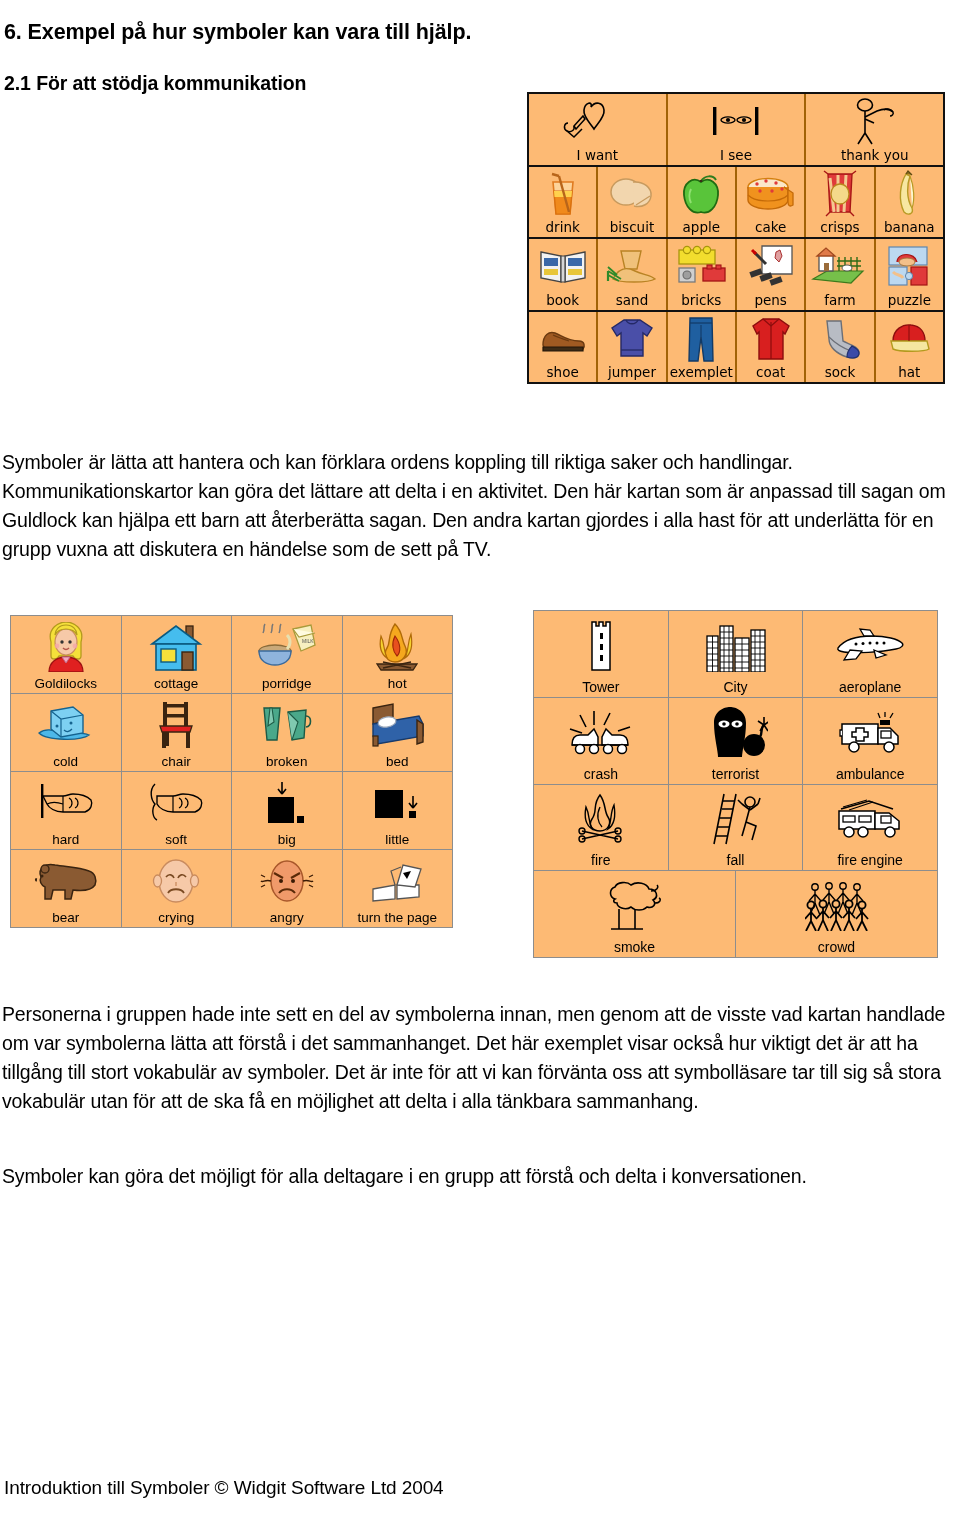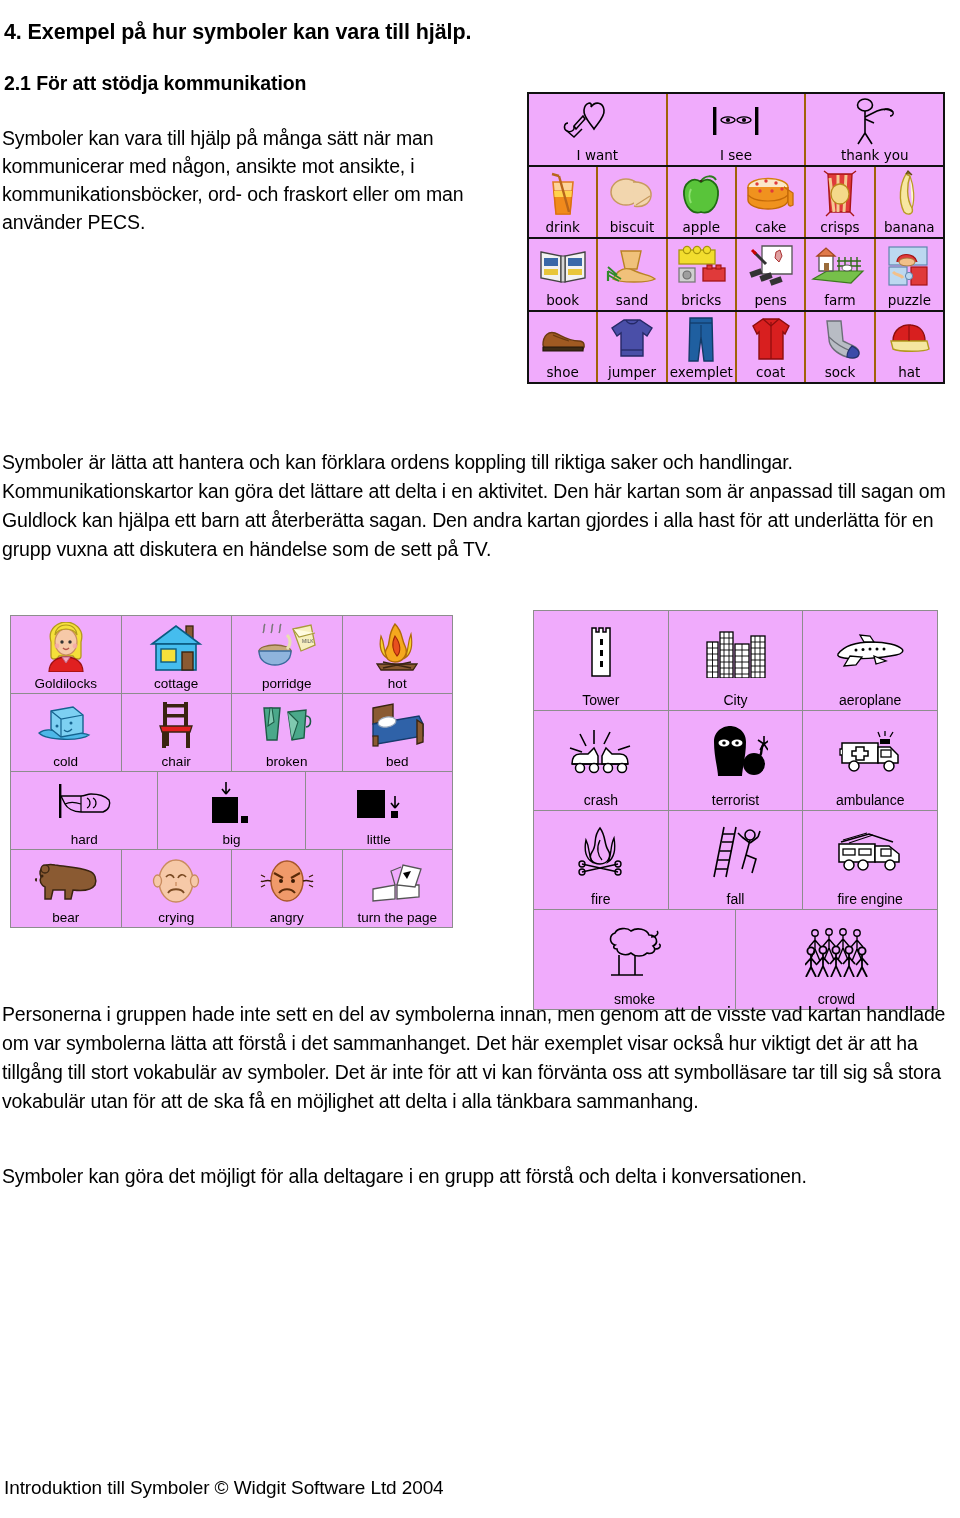--- a/index.html
+++ b/index.html
@@ -63,21 +63,21 @@
     left: 4px;
     top: 1477px;
     font-size: 19px;
     letter-spacing: -0.1px;
     white-space: nowrap;
   }
 
   
   .grid {
     position: absolute;
-    background: #f0abfc;
+    background: #fdba74;
     box-sizing: border-box;
     display: flex;
     flex-direction: column;
   }
   .grid.thick { border: 2px solid #111; }
   .grid.thin  { border: 1px solid #8d8d8d; }
 
   .grow {
     display: flex;
     flex: 1 1 0;
@@ -117,31 +117,30 @@
     white-space: nowrap;
     padding-top: 1px;
   }
   .g1 .cap { font-family: "DejaVu Sans", sans-serif; font-size: 13.5px; }
   .g2 .cap { font-family: "Liberation Sans", sans-serif; font-size: 13.5px; }
   .g3 .cap { font-family: "Liberation Sans", sans-serif; font-size: 14px; }
 
   
   #grid-pecs    { left: 527px; top: 92px;  width: 418px; height: 292px; }
   #grid-goldilocks { left: 10px;  top: 615px; width: 443px; height: 313px; }
-  #grid-news    { left: 533px; top: 610px; width: 405px; height: 400px; }
+  #grid-news    { left: 533px; top: 610px; width: 405px; height: 348px; }
 </style>
 </head>
 <body>
 
 <div class="page">
 
-  <h1 class="h1">4. Exempel på hur symboler kan vara till hjälp.</h1>
+  <h1 class="h1">6. Exempel på hur symboler kan vara till hjälp.</h1>
   <h2 class="h2">2.1 För att stödja kommunikation</h2>
 
-  <p class="intro-col">Symboler kan vara till hjälp på många sätt när man kommunicerar med någon, ansikte mot ansikte, i kommunikationsböcker, ord- och fraskort eller om man använder PECS.</p>
 
   <div class="grid thick g1" id="grid-pecs">
 
     <div class="grow">
       <div class="cell">
         <div class="sym">
           <svg width="72" height="44" viewBox="0 0 72 44">
             <path d="M30 8 C34 2 42 3 43 11 C44 18 36 25 33 30 C30 25 22 18 23 11 C24 3 32 2 30 8 Z" fill="none" stroke="#000" stroke-width="1.6"></path>
             <path d="M7 24 C3 24 2 30 6 32 C10 34 14 31 13 27" fill="none" stroke="#000" stroke-width="1.5"></path>
             <path d="M13 27 L22 17 L24 20 L15 30 Z" fill="none" stroke="#000" stroke-width="1.5"></path>
@@ -526,20 +525,30 @@
       <div class="cell">
         <div class="sym">
           <svg width="58" height="42" viewBox="0 0 58 42">
             <rect x="4" y="2" width="2.4" height="34" fill="#000"></rect>
             <path d="M6 14 L26 14 C30 14 32 12 36 12 C42 12 50 14 54 18 C56 22 54 28 48 30 L26 30 C18 30 12 26 10 22 Z" fill="none" stroke="#000" stroke-width="1.4"></path>
             <path d="M26 14 L26 30 M32 16 C36 18 36 24 32 26 M38 16 C42 18 42 24 38 26" stroke="#000" stroke-width="1.2" fill="none"></path>
             <path d="M10 22 C14 20 20 20 26 22" stroke="#000" stroke-width="1.1" fill="none"></path>
           </svg>
         </div>
         <div class="cap">hard</div>
+      </div>
+      <div class="cell">
+        <div class="sym">
+          <svg width="58" height="42" viewBox="0 0 58 42">
+            <path d="M8 2 C2 8 4 18 8 22 C4 28 6 36 10 38" stroke="#000" stroke-width="1.4" fill="none"></path>
+            <path d="M10 14 L26 14 C30 14 32 12 36 12 C42 12 50 14 54 18 C56 22 54 28 48 30 L26 30 C18 30 12 26 10 22 Z" fill="none" stroke="#000" stroke-width="1.4"></path>
+            <path d="M26 14 L26 30 M32 16 C36 18 36 24 32 26 M38 16 C42 18 42 24 38 26" stroke="#000" stroke-width="1.2" fill="none"></path>
+          </svg>
+        </div>
+        <div class="cap">soft</div>
       </div>
       <div class="cell">
         <div class="sym">
           <svg width="50" height="46" viewBox="0 0 50 46">
             <path d="M20 2 L20 14 M20 14 L16 9 M20 14 L24 9" stroke="#000" stroke-width="1.6" fill="none"></path>
             <rect x="6" y="17" width="26" height="26" fill="#000"></rect>
             <rect x="35" y="36" width="7" height="7" fill="#000"></rect>
           </svg>
         </div>
         <div class="cap">big</div>

